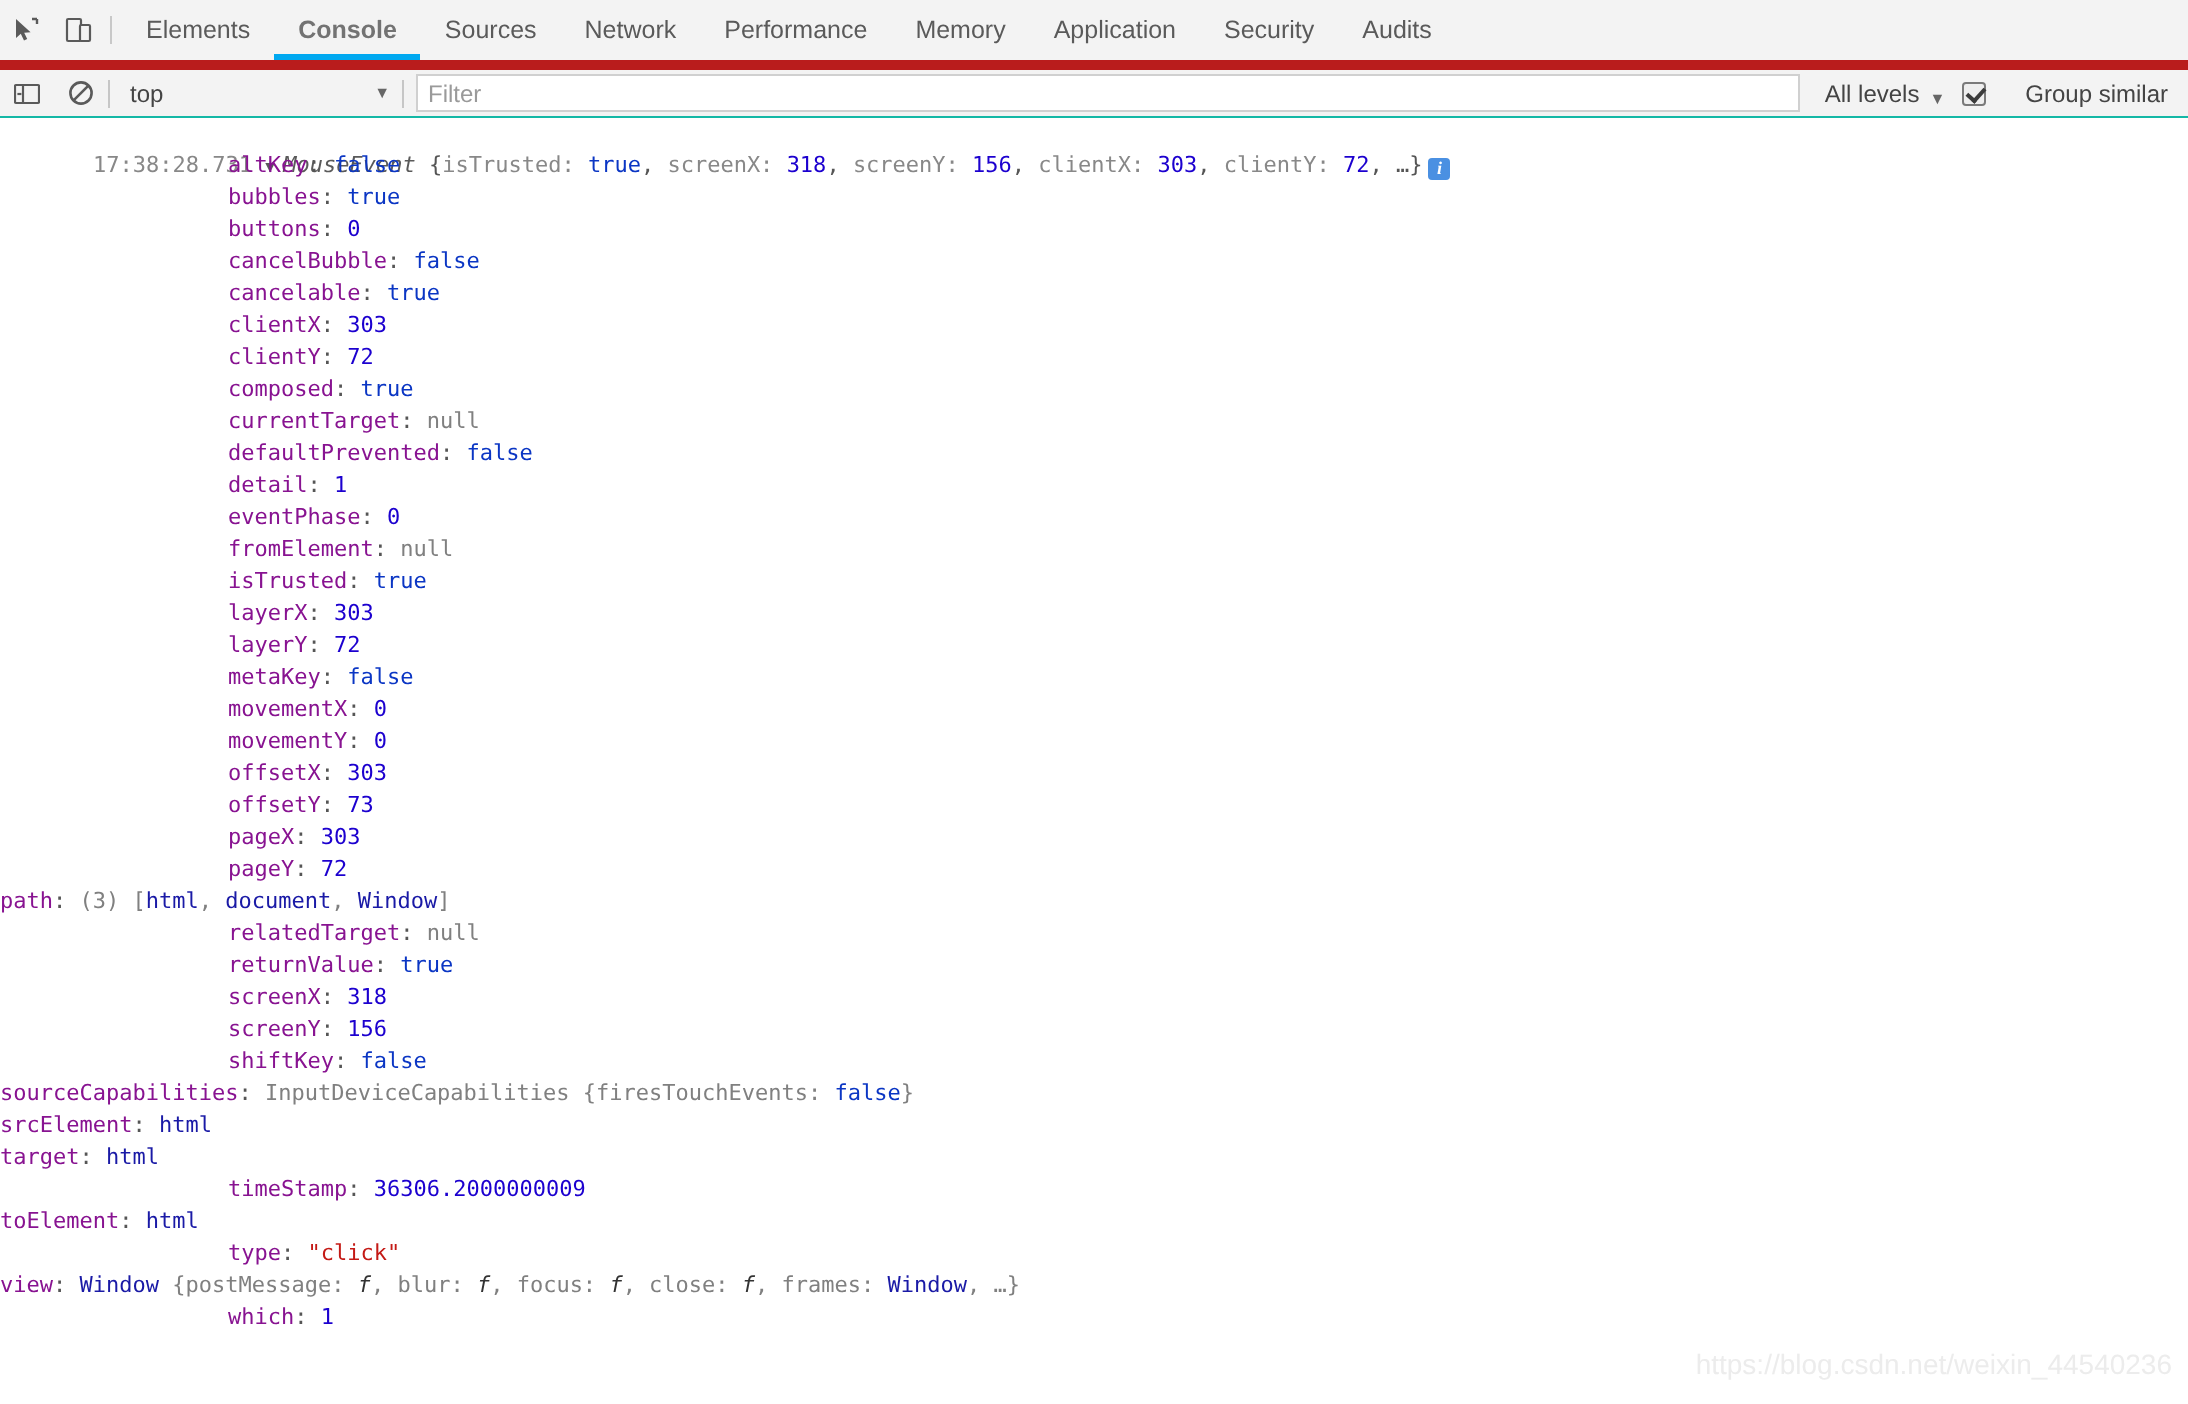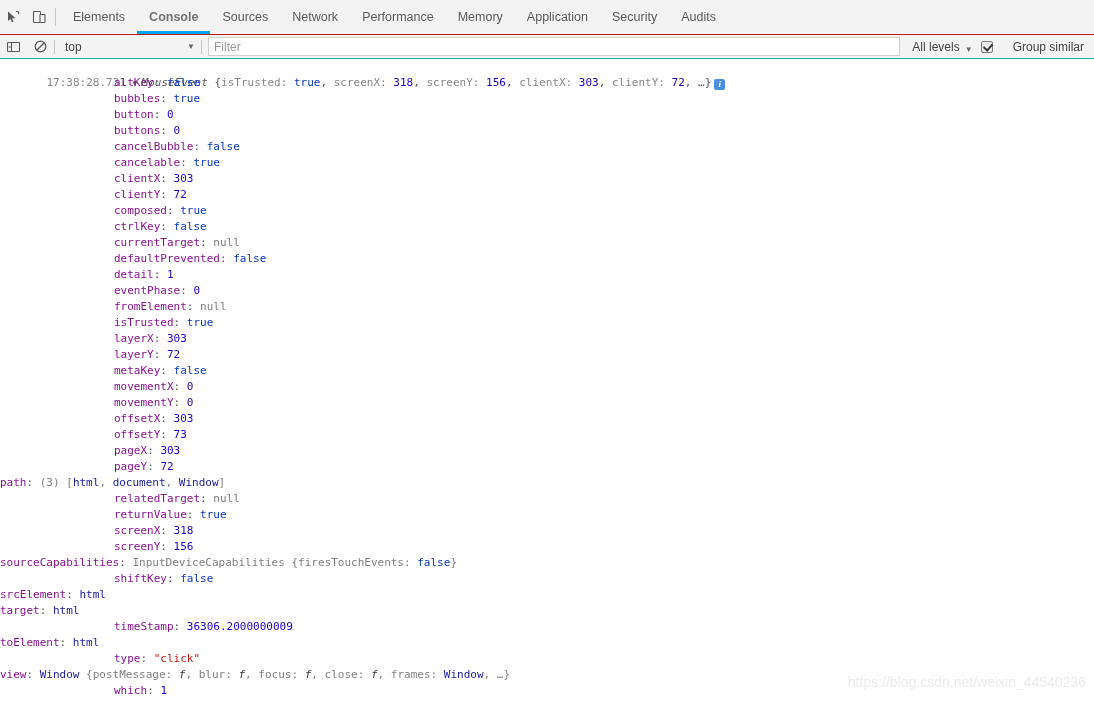--- a/index.html
+++ b/index.html
@@ -9,21 +9,21 @@
     background: #ffffff;
     font-family: "Liberation Sans", sans-serif;
     overflow: hidden;
   }
 
   
   #devtools-tabbar {
     position: relative;
     height: 35px;
     background: #f3f3f3;
-    border-bottom: 1px solid #b91c1c;
+    border-bottom: 5px solid #b91c1c;
     display: flex;
     align-items: stretch;
   }
   .tb-icon {
     width: 26px;
     display: flex; align-items: center; justify-content: center;
     color: #5a5a5a;
     flex: none;
   }
   .tb-icon svg { display: block; }
@@ -272,50 +272,48 @@
 
 <div id="console-body">
 
   <div class="row" id="msg-header">
     <span class="ts">17:38:28.731</span><span> </span><span class="tri">▼</span><span class="ctor">MouseEvent</span><span class="punc"> {</span><span id="preview-props"><span class="kdim">isTrusted: </span><span class="bool">true</span><span class="punc">, </span><span class="kdim">screenX: </span><span class="num">318</span><span class="punc">, </span><span class="kdim">screenY: </span><span class="num">156</span><span class="punc">, </span><span class="kdim">clientX: </span><span class="num">303</span><span class="punc">, </span><span class="kdim">clientY: </span><span class="num">72</span></span><span class="punc">, …}</span><span class="info-badge">i</span>
   </div>
 
   <div id="prop-list">
       <div class="row prop-row nodisc"><span class="k">altKey</span><span class="punc">: </span><span class="bool">false</span></div>
       <div class="row prop-row nodisc"><span class="k">bubbles</span><span class="punc">: </span><span class="bool">true</span></div>
-      <div class="row prop-row nodisc"><span class="k">button</span><span class="punc">: </span><span class="num">0</span></div>
       <div class="row prop-row nodisc"><span class="k">buttons</span><span class="punc">: </span><span class="num">0</span></div>
       <div class="row prop-row nodisc"><span class="k">cancelBubble</span><span class="punc">: </span><span class="bool">false</span></div>
       <div class="row prop-row nodisc"><span class="k">cancelable</span><span class="punc">: </span><span class="bool">true</span></div>
       <div class="row prop-row nodisc"><span class="k">clientX</span><span class="punc">: </span><span class="num">303</span></div>
       <div class="row prop-row nodisc"><span class="k">clientY</span><span class="punc">: </span><span class="num">72</span></div>
       <div class="row prop-row nodisc"><span class="k">composed</span><span class="punc">: </span><span class="bool">true</span></div>
-      <div class="row prop-row nodisc"><span class="k">ctrlKey</span><span class="punc">: </span><span class="bool">false</span></div>
       <div class="row prop-row nodisc"><span class="k">currentTarget</span><span class="punc">: </span><span class="nul">null</span></div>
       <div class="row prop-row nodisc"><span class="k">defaultPrevented</span><span class="punc">: </span><span class="bool">false</span></div>
       <div class="row prop-row nodisc"><span class="k">detail</span><span class="punc">: </span><span class="num">1</span></div>
       <div class="row prop-row nodisc"><span class="k">eventPhase</span><span class="punc">: </span><span class="num">0</span></div>
       <div class="row prop-row nodisc"><span class="k">fromElement</span><span class="punc">: </span><span class="nul">null</span></div>
       <div class="row prop-row nodisc"><span class="k">isTrusted</span><span class="punc">: </span><span class="bool">true</span></div>
       <div class="row prop-row nodisc"><span class="k">layerX</span><span class="punc">: </span><span class="num">303</span></div>
       <div class="row prop-row nodisc"><span class="k">layerY</span><span class="punc">: </span><span class="num">72</span></div>
       <div class="row prop-row nodisc"><span class="k">metaKey</span><span class="punc">: </span><span class="bool">false</span></div>
       <div class="row prop-row nodisc"><span class="k">movementX</span><span class="punc">: </span><span class="num">0</span></div>
       <div class="row prop-row nodisc"><span class="k">movementY</span><span class="punc">: </span><span class="num">0</span></div>
       <div class="row prop-row nodisc"><span class="k">offsetX</span><span class="punc">: </span><span class="num">303</span></div>
       <div class="row prop-row nodisc"><span class="k">offsetY</span><span class="punc">: </span><span class="num">73</span></div>
       <div class="row prop-row nodisc"><span class="k">pageX</span><span class="punc">: </span><span class="num">303</span></div>
       <div class="row prop-row nodisc"><span class="k">pageY</span><span class="punc">: </span><span class="num">72</span></div>
       <div class="row prop-row"><span class="tri">▸</span><span class="k">path</span><span class="punc">: </span><span><span class="cls">(3)</span><span class="cls"> [</span><span class="node">html</span><span class="cls">, </span><span class="node">document</span><span class="cls">, </span><span class="node">Window</span><span class="cls">]</span></span></div>
       <div class="row prop-row nodisc"><span class="k">relatedTarget</span><span class="punc">: </span><span class="nul">null</span></div>
       <div class="row prop-row nodisc"><span class="k">returnValue</span><span class="punc">: </span><span class="bool">true</span></div>
       <div class="row prop-row nodisc"><span class="k">screenX</span><span class="punc">: </span><span class="num">318</span></div>
       <div class="row prop-row nodisc"><span class="k">screenY</span><span class="punc">: </span><span class="num">156</span></div>
+      <div class="row prop-row nodisc"><span class="k">shiftKey</span><span class="punc">: </span><span class="bool">false</span></div>
       <div class="row prop-row"><span class="tri">▸</span><span class="k">sourceCapabilities</span><span class="punc">: </span><span><span class="cls">InputDeviceCapabilities {firesTouchEvents: </span><span class="bool">false</span><span class="cls">}</span></span></div>
-      <div class="row prop-row nodisc"><span class="k">shiftKey</span><span class="punc">: </span><span class="bool">false</span></div>
       <div class="row prop-row"><span class="tri">▸</span><span class="k">srcElement</span><span class="punc">: </span><span class="node">html</span></div>
       <div class="row prop-row"><span class="tri">▸</span><span class="k">target</span><span class="punc">: </span><span class="node">html</span></div>
       <div class="row prop-row nodisc"><span class="k">timeStamp</span><span class="punc">: </span><span class="num">36306.2000000009</span></div>
       <div class="row prop-row"><span class="tri">▸</span><span class="k">toElement</span><span class="punc">: </span><span class="node">html</span></div>
       <div class="row prop-row nodisc"><span class="k">type</span><span class="punc">: </span><span class="str">"click"</span></div>
       <div class="row prop-row"><span class="tri">▸</span><span class="k">view</span><span class="punc">: </span><span><span class="node">Window</span><span class="cls"> {postMessage: </span><span class="fn">f</span><span class="cls">, blur: </span><span class="fn">f</span><span class="cls">, focus: </span><span class="fn">f</span><span class="cls">, close: </span><span class="fn">f</span><span class="cls">, frames: </span><span class="node">Window</span><span class="cls">, …}</span></span></div>
       <div class="row prop-row nodisc"><span class="k">which</span><span class="punc">: </span><span class="num">1</span></div>
     </div>
 
   <div id="watermark">https://blog.csdn.net/weixin_44540236</div>

